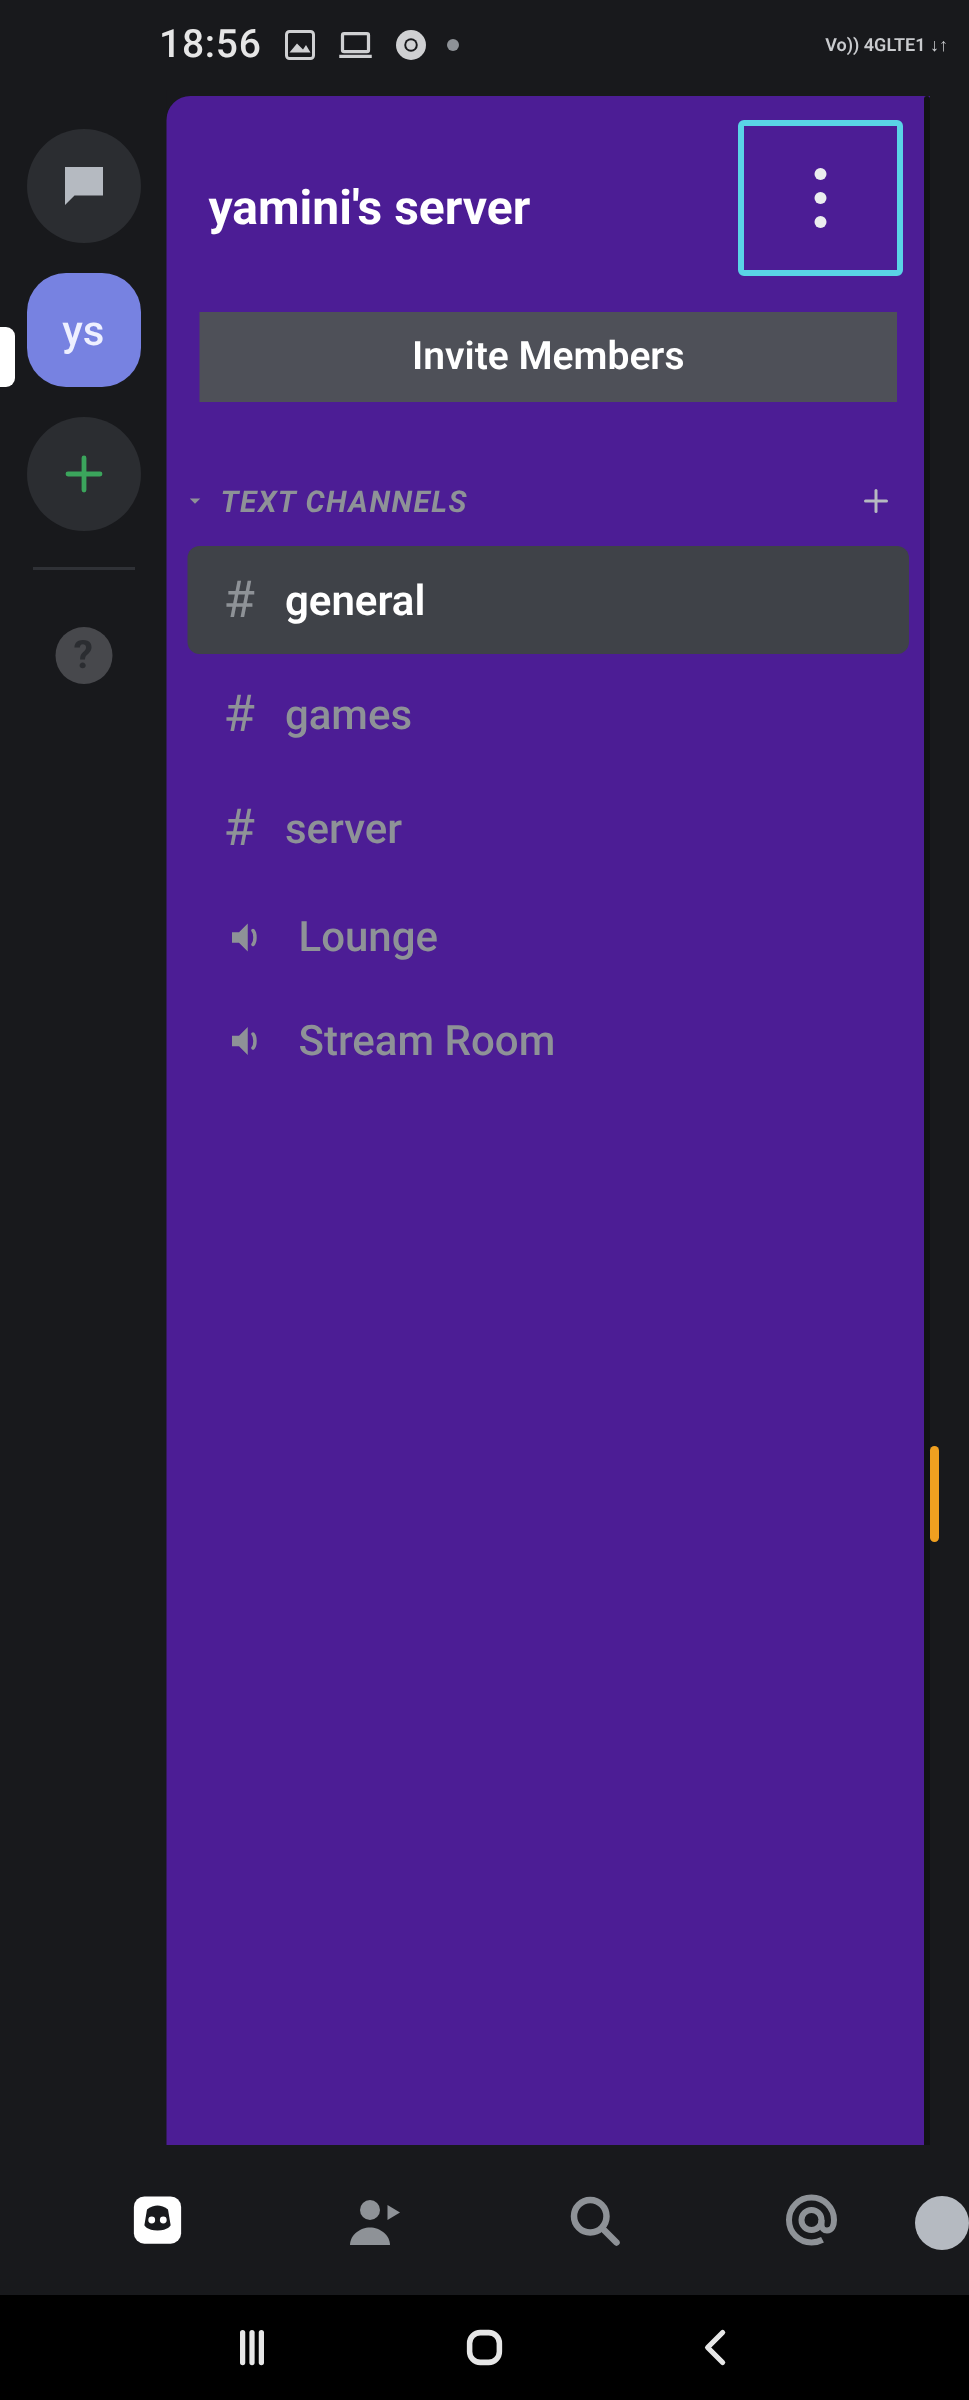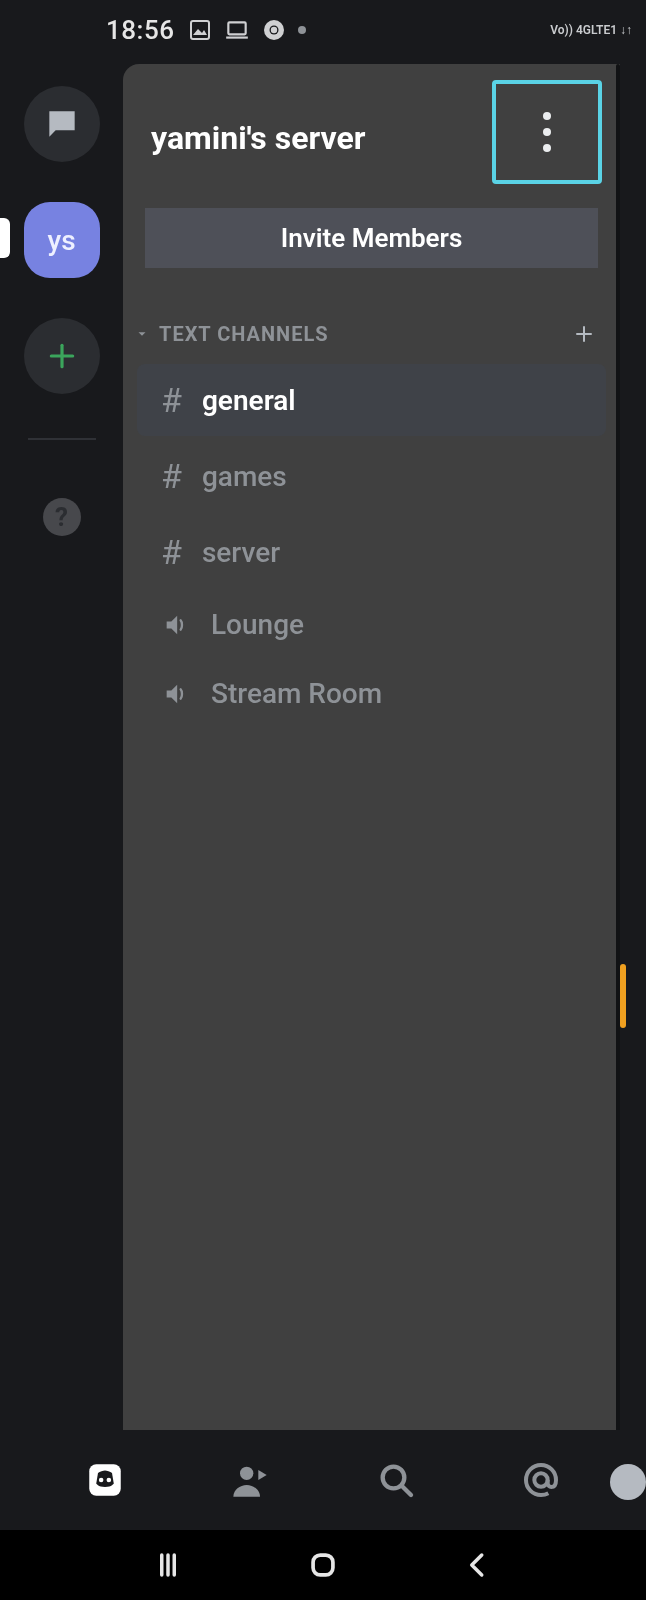--- a/index.html
+++ b/index.html
@@ -8,42 +8,42 @@
   
   .status-bar { height: 60px; display: flex; align-items: center; justify-content: space-between; padding: 0 14px 0 106px; color: #e6e6e6; font-size: 26px; }
   .status-left { display: flex; align-items: center; gap: 14px; }
   .status-left .time { font-weight: 500; letter-spacing: 0.5px; }
   .status-icons { display: flex; align-items: center; gap: 12px; }
   .status-right { display: flex; flex-direction: row; align-items: flex-end; line-height: 12px; font-size: 12px; font-weight: 600; color: #c9cbce; }
   .status-right .row1, .status-right .row2 { display: flex; gap: 4px; }
 
   
   .app { display: flex; width: 646px; height: calc(1600px - 60px - 100px - 70px); }
-  .svc-col { width: 123px; display: flex; flex-direction: column; align-items: center; padding-top: 26px; gap: 40px; background: #18191c; }
+  .svc-col { width: 111px; display: flex; flex-direction: column; align-items: center; padding-top: 26px; gap: 20px; background: #18191c; }
   .dm-btn { width: 76px; height: 76px; border-radius: 50%; background: #2b2d31; display: flex; align-items: center; justify-content: center; }
   .server-btn { width: 76px; height: 76px; border-radius: 26px; background: #7782e1; display: flex; align-items: center; justify-content: center; color: #eef0ff; font-size: 28px; font-weight: 500; }
   .home-indicator { position: absolute; left: 0; top: 218px; width: 10px; height: 40px; background: #fff; border-radius: 0 6px 6px 0; }
   .add-btn { width: 76px; height: 76px; border-radius: 50%; background: #2b2d31; display: flex; align-items: center; justify-content: center; color: #3ba55c; font-size: 40px; }
   .svc-divider { width: 68px; height: 2px; background: #2f3136; margin-top: 4px; }
   .help-btn { width: 38px; height: 38px; border-radius: 50%; background: #47484c; display: flex; align-items: center; justify-content: center; color: #2b2d31; font-size: 26px; font-weight: 700; margin-top: 18px; }
 
-  .panel { flex: 1; background: #404040; border-top-left-radius: 16px; margin-top: 4px; margin-right: 26px; position: relative; overflow: hidden; }
+  .panel { flex: 1; background: #4c1d95; border-top-left-radius: 16px; margin-top: 4px; margin-right: 26px; position: relative; overflow: hidden; }
   .panel-right-edge { position: absolute; right: 26px; top: 64px; width: 4px; height: calc(1600px - 60px - 100px - 70px); background: #111214; border-radius: 2px; }
   .panel-orange-slit { position: absolute; right: 20px; top: 964px; width: 6px; height: 64px; background: #f0a020; border-radius: 3px; z-index: 10; }
 
   .hdr { display: flex; align-items: center; justify-content: space-between; padding: 28px 18px 20px 28px; }
   .hdr-title { color: #fff; font-size: 32px; font-weight: 700; }
   .kebab-box { width: 110px; height: 104px; border: 4px solid #5ad3e6; border-radius: 4px; display: flex; align-items: center; justify-content: center; margin-top: -12px; }
   .kebab-dots { display: flex; flex-direction: column; gap: 8px; }
   .kebab-dots span { width: 8px; height: 8px; background: #ebedef; border-radius: 50%; }
 
   .invite-btn { margin: 4px 22px 30px 22px; height: 60px; background: #4e5058; border-radius: 0; display: flex; align-items: center; justify-content: center; color: #fff; font-size: 26px; font-weight: 600; }
 
   .section-hdr { display: flex; align-items: center; justify-content: space-between; padding: 24px 24px 14px 10px; }
-  .section-hdr-left { display: flex; align-items: center; gap: 8px; color: #8e9297; font-size: 20px; font-weight: 700; letter-spacing: 1px; }
+  .section-hdr-left { display: flex; align-items: center; gap: 8px; color: #8e9297; font-size: 20px; font-weight: 700; letter-spacing: 1px; font-style: italic; }
   .caret-down { width: 18px; height: 18px; display: inline-flex; align-items: center; justify-content: center; }
   .plus-right { color: #b5bac1; font-size: 32px; font-weight: 300; }
 
   .channel-item { display: flex; align-items: center; gap: 20px; padding: 16px 18px 16px 24px; margin: 4px 14px; border-radius: 8px; color: #8e9297; font-size: 28px; font-weight: 500; }
   .channel-item.selected { background: #3f4248; color: #fff; font-weight: 600; }
   .hash { font-size: 34px; font-weight: 400; color: #8e9297; }
   .channel-item.selected .hash { color: #8e9297; }
   .speaker { width: 30px; height: 30px; display: inline-flex; align-items: center; justify-content: center; }
 
   

